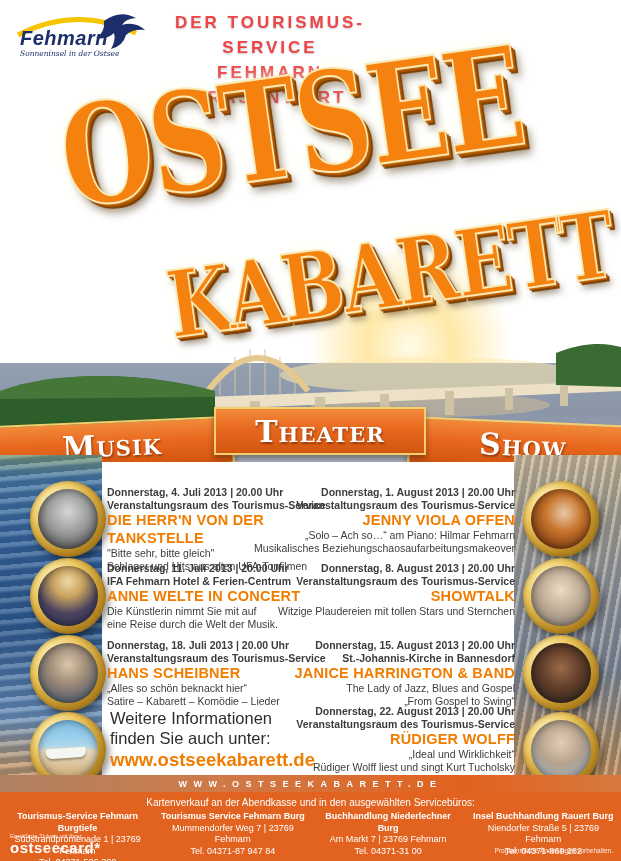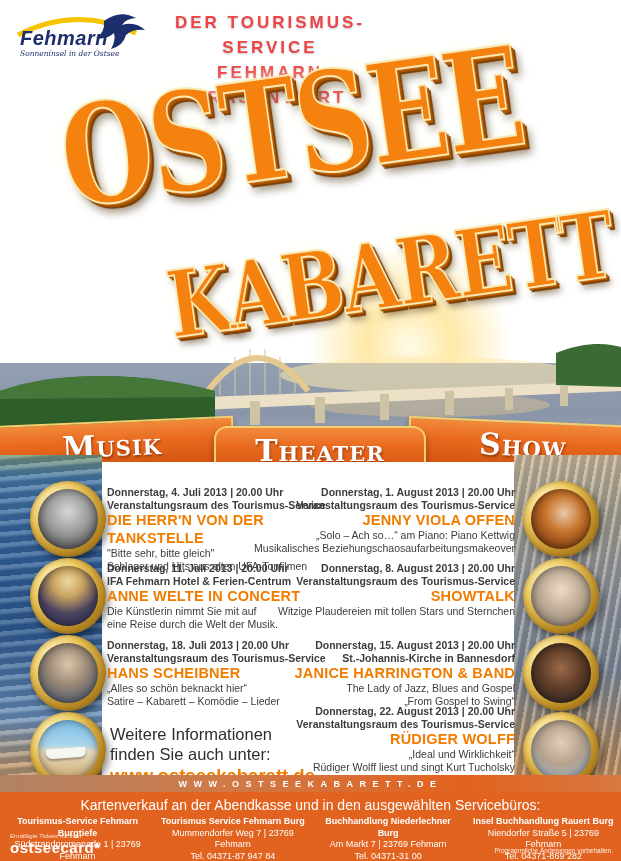--- a/index.html
+++ b/index.html
@@ -35,21 +35,21 @@
     transform-origin:left center;letter-spacing:-2px;white-space:nowrap;
     -webkit-text-stroke:2px #f9e9b6;
     text-shadow:2px 2px 0 #c96a05,3px 3px 0 #a45404,5px 5px 1px #7c3e03,
       6px 8px 8px rgba(60,35,5,.5),0 0 14px rgba(255,255,230,.8);}
 
   
   .ribbon{position:absolute;height:44px;display:flex;align-items:center;justify-content:center;
     background:linear-gradient(180deg,#f28a3a 0%,#e8681e 45%,#d2550f 100%);
     border:2px solid #f3cf6f;box-shadow:0 4px 6px rgba(40,20,0,.4);}
   .ribbon-l{left:-10px;top:421px;width:240px;transform:rotate(-2.5deg);}
-  .ribbon-c{left:214px;top:426px;width:208px;border-radius:13px;}
+  .ribbon-c{left:214px;top:407px;width:208px;}
   .ribbon-r{left:408px;top:421px;width:226px;transform:rotate(2.5deg);}
   .ribbon-text{font-family:"DejaVu Serif",serif;font-weight:bold;font-variant:small-caps;
     color:#fff;font-size:30px;text-shadow:1px 2px 2px rgba(90,30,0,.55);letter-spacing:1px;}
 
   
   .content-bg{position:absolute;left:0;top:462px;width:621px;height:313px;background:#fff;}
   .water-left{position:absolute;left:0;top:455px;width:102px;height:320px;
     background:linear-gradient(180deg,#7d9a77 0%,#4a7ba6 7%,#35639a 28%,#2f5a8e 55%,
       #6f93bb 82%,#c59a6a 97%);}
   .water-left:after{content:"";position:absolute;inset:0;
@@ -81,32 +81,32 @@
 
   
   .event{position:absolute;font-size:10.5px;line-height:12.5px;color:#3c3c3c;}
   .event .date,.event .venue{font-weight:bold;}
   .event .etitle{color:#f07c00;font-weight:bold;font-size:14.5px;line-height:18px;
     letter-spacing:.2px;}
   .lcol{left:107px;width:240px;text-align:left;}
   .rcol{right:106px;width:270px;text-align:right;}
 
   
-  .info{position:absolute;left:110px;top:724px;font-size:16.5px;line-height:20px;
+  .info{position:absolute;left:110px;top:708px;font-size:16.5px;line-height:20px;
     color:#2e2e2e;}
   .info .url{color:#f07c00;font-weight:bold;font-size:18.5px;line-height:24px;cursor:pointer;}
 
   
   .url-strip{position:absolute;left:0;top:775px;width:621px;height:17px;display:flex;
     align-items:center;justify-content:center;
     background:linear-gradient(90deg,#b08264 0%,#cf7a48 35%,#e2621f 75%,#d77940 100%);}
   .url-strip span{color:#fff;font-size:9px;letter-spacing:6.5px;font-weight:bold;}
   .footer{position:absolute;left:0;top:792px;width:621px;height:69px;background:#e2621f;
     color:#fff;}
-  .footer-intro{text-align:center;font-size:14px;padding-top:5px;}
+  .footer-intro{text-align:center;font-size:10px;padding-top:5px;}
   .footer-cols{display:flex;margin-top:3px;}
   .fcol{flex:1;text-align:center;font-size:9px;line-height:11.5px;padding:0 4px;}
   .fcol .fname{font-weight:bold;}
   .card-block{position:absolute;left:10px;bottom:5px;color:#fff;}
   .card-note{font-size:6px;opacity:.85;}
   .card-name{font-size:15px;font-weight:bold;letter-spacing:.5px;}
   .disclaimer{position:absolute;right:8px;bottom:7px;font-size:6.5px;color:#fff;opacity:.9;}
 </style>
 </head>
 <body>
@@ -231,21 +231,21 @@
     <div class="venue">Veranstaltungsraum des Tourismus-Service</div>
     <div class="etitle">HANS SCHEIBNER</div>
     <div>„Alles so schön beknackt hier“</div>
     <div>Satire – Kabarett – Komödie – Lieder</div>
   </div>
 
   <div class="event rcol" style="top:486px;">
     <div class="date">Donnerstag, 1. August 2013 | 20.00 Uhr</div>
     <div class="venue">Veranstaltungsraum des Tourismus-Service</div>
     <div class="etitle">JENNY VIOLA OFFEN</div>
-    <div>„Solo – Ach so…“ am Piano: Piano Kettwig</div>
+    <div>„Solo – Ach so…“ am Piano: Hilmar Fehmarn</div>
     <div>Musikalisches Beziehungschaosaufarbeitungsmakeover</div>
   </div>
   <div class="event rcol" style="top:562px;">
     <div class="date">Donnerstag, 8. August 2013 | 20.00 Uhr</div>
     <div class="venue">Veranstaltungsraum des Tourismus-Service</div>
     <div class="etitle">SHOWTALK</div>
     <div>Witzige Plaudereien mit tollen Stars und Sternchen</div>
   </div>
   <div class="event rcol" style="top:639px;">
     <div class="date">Donnerstag, 15. August 2013 | 20.00 Uhr</div>

